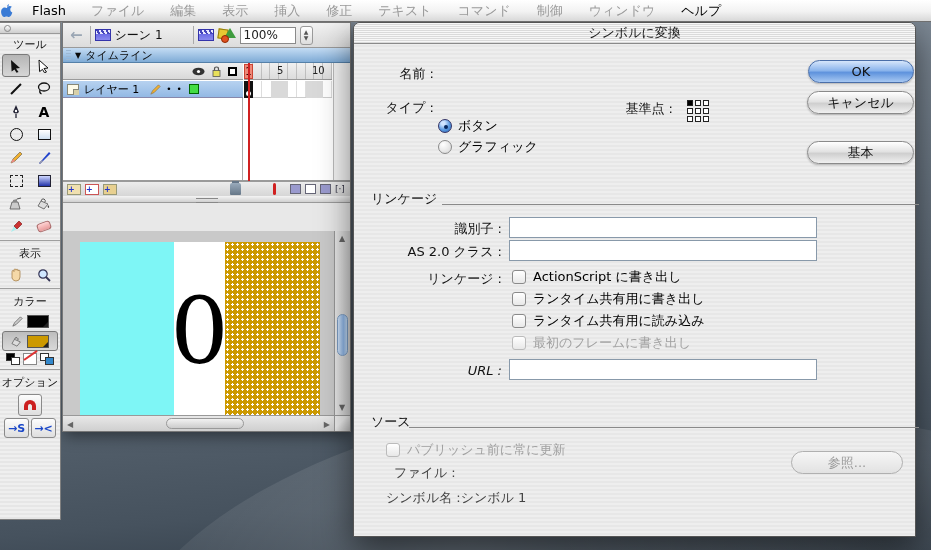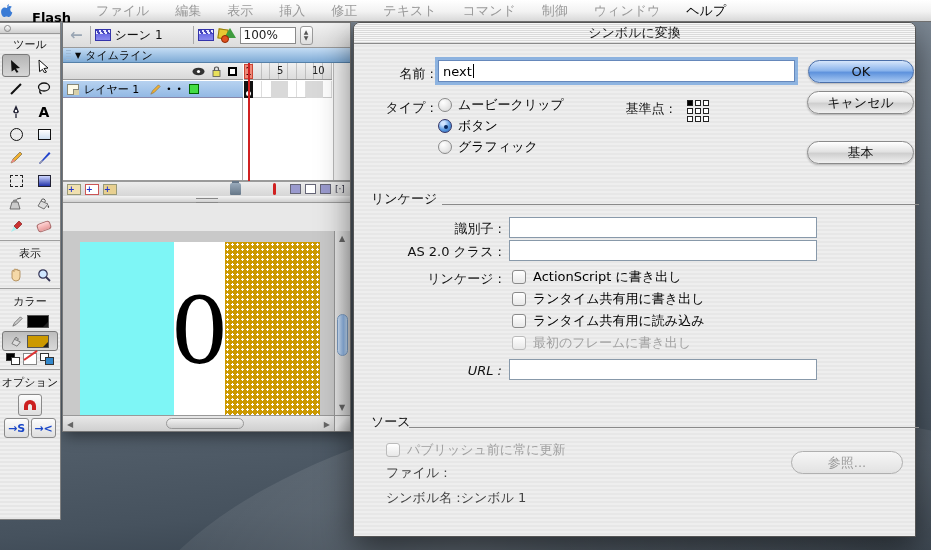--- a/index.html
+++ b/index.html
@@ -9,21 +9,21 @@
   
   .desktop { position:absolute; inset:0; background:linear-gradient(175deg,#8a95a1 0%,#6d7985 35%,#5a6672 60%,#46525e 85%,#2e3944 100%); overflow:hidden; }
   .swirl1 { position:absolute; left:120px; top:400px; width:900px; height:420px; border-radius:50%; background:radial-gradient(ellipse at 40% 30%, rgba(255,255,255,.18), rgba(255,255,255,0) 60%); transform:rotate(-8deg); }
   .swirl2 { position:absolute; left:500px; top:420px; width:700px; height:300px; border-radius:50%; background:radial-gradient(ellipse at 50% 20%, rgba(255,255,255,.12), rgba(255,255,255,0) 65%); transform:rotate(6deg); }
 
   
   .menubar { position:absolute; left:0; top:0; width:931px; height:22px; background:linear-gradient(#ffffff,#f2f2f2 55%,#d8d8d8); border-bottom:1px solid #6f6f6f; display:flex; align-items:center; gap:0; z-index:50; }
   .apple { width:30px; text-align:center; }
   .apple svg { vertical-align:middle; }
   .menu-item { padding:0 13px; height:22px; line-height:21px; color:#9a9a9a; }
-  .menu-item.app { font-weight:bold; color:#000; padding:7px 12px 0 2px;text-align:right; }
+  .menu-item.app { font-weight:normal; color:#000; padding:0 12px 0 2px;text-align:right; }
   .menu-item.active { color:#000; }
 
   
   .toolpanel { position:absolute; left:0; top:22px; width:61px; height:498px; background:repeating-linear-gradient(#efefef 0 2px,#e6e6e6 2px 4px); border:1px solid #808080; border-left:none; z-index:30; }
   .tp-titlebar { height:11px; background:linear-gradient(#fafafa,#cfcfcf); border-bottom:1px solid #9a9a9a; position:relative; }
   .tp-close { position:absolute; left:4px; top:2px; width:7px; height:7px; border-radius:50%; border:1px solid #8a8a8a; background:linear-gradient(#fff,#ccc); }
   .tp-label { text-align:center; font-size:11px; padding:3px 0 2px; color:#111; }
   .tp-divider { border-top:1px solid #9f9f9f; margin:2px 0; }
   .toolgrid { display:grid; grid-template-columns:28px 28px; justify-content:center; }
   .toolcell { height:23px; display:flex; align-items:center; justify-content:center; font-size:13px; }
@@ -391,32 +391,24 @@
     <div class="thumb-h"></div>
     <span class="sb-arrow" style="right:4px;top:4px">▶</span>
   </div>
   <div class="resizegrip"></div>
 </div>
 
 <div class="dialog">
   <div class="dlg-titlebar">シンボルに変換</div>
 
   <div class="dlg-label" style="left:10px; top:42px; width:70px;">名前 :</div>
-  <div class="dlg-field focused" style="left:84px; top:37px; width:357px;">
-    <span>next</span>
-      <span class="caret"></span>
-  </div>
   <div class="aquabtn primary" style="left:454px; top:37px; width:106px;">OK</div>
   <div class="aquabtn" style="left:453px; top:68px; width:107px;">キャンセル</div>
 
   <div class="dlg-label" style="left:10px; top:76px; width:70px;">タイプ :</div>
-  <div class="radiorow" style="left:84px; top:73px;">
-    <span class="radio"></span>
-    <span>ムービークリップ</span>
-  </div>
   <div class="radiorow" style="left:84px; top:94px;">
     <span class="radio on"></span>
     <span>ボタン</span>
   </div>
   <div class="radiorow" style="left:84px; top:115px;">
     <span class="radio"></span>
     <span>グラフィック</span>
   </div>
   <div class="dlg-label" style="left:249px; top:77px; width:70px;">基準点 :</div>
   <div class="regpoint" style="left:333px; top:77px;">
@@ -468,15 +460,15 @@
     </div>
 
   <div class="section-title" style="left:17px; top:390px;">ソース</div>
   <div class="section-rule" style="left:55px; top:404px; width:510px;"></div>
 
   <div class="checkrow disabled" style="left:32px; top:418px;">
     <span class="checkbox"></span>
       <span>パブリッシュ前に常に更新</span>
   </div>
   <div class="aquabtn disabled" style="left:437px; top:428px; width:112px;">参照...</div>
-  <div class="dlg-label dim" style="left:32px; top:441px; width:200px; text-align:left;">ファイル :</div>
+  <div class="dlg-label dim" style="left:40px; top:441px; width:200px; text-align:left;">ファイル :</div>
   <div class="dlg-label dim" style="left:32px; top:466px; width:260px; text-align:left;">シンボル名 :シンボル 1</div>
 </div>
 
 </body></html>

